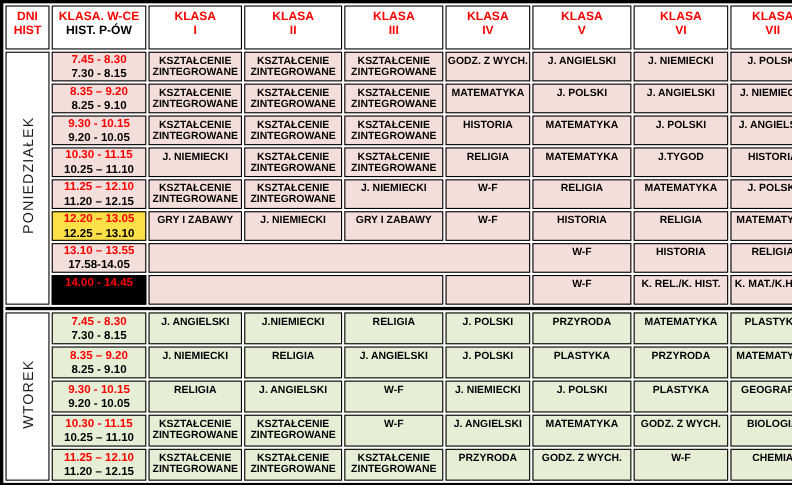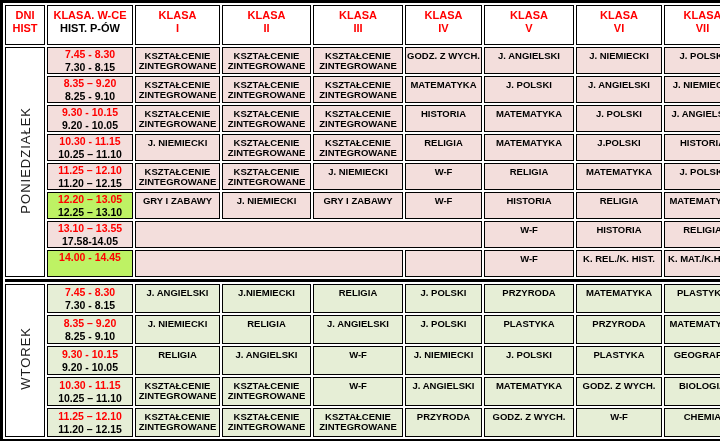--- a/index.html
+++ b/index.html
@@ -154,40 +154,40 @@
           <div class="t-red">10.30 - 11.15</div>
           <div class="t-black">10.25 – 11.10</div>
         </td>
         <td class="subject-cell" style="background: rgb(243, 222, 220);">J. NIEMIECKI</td>
         <td class="subject-cell" style="background: rgb(243, 222, 220);">KSZTAŁCENIE
 ZINTEGROWANE</td>
         <td class="subject-cell" style="background: rgb(243, 222, 220);">KSZTAŁCENIE
 ZINTEGROWANE</td>
         <td class="subject-cell" style="background: rgb(243, 222, 220);">RELIGIA</td>
         <td class="subject-cell" style="background: rgb(243, 222, 220);">MATEMATYKA</td>
-        <td class="subject-cell" style="background: rgb(243, 222, 220);">J.POLSKI</td>
+        <td class="subject-cell" style="background: rgb(243, 222, 220);">J.TYGOD</td>
         <td class="subject-cell" style="background: rgb(243, 222, 220);">HISTORIA</td>
       </tr>
       <tr class="mon">
         <td class="time-cell" style="background: rgb(243, 222, 220);">
           <div class="t-red">11.25 – 12.10</div>
           <div class="t-black">11.20 – 12.15</div>
         </td>
         <td class="subject-cell" style="background: rgb(243, 222, 220);">KSZTAŁCENIE
 ZINTEGROWANE</td>
         <td class="subject-cell" style="background: rgb(243, 222, 220);">KSZTAŁCENIE
 ZINTEGROWANE</td>
         <td class="subject-cell" style="background: rgb(243, 222, 220);">J. NIEMIECKI</td>
         <td class="subject-cell" style="background: rgb(243, 222, 220);">W-F</td>
         <td class="subject-cell" style="background: rgb(243, 222, 220);">RELIGIA</td>
         <td class="subject-cell" style="background: rgb(243, 222, 220);">MATEMATYKA</td>
         <td class="subject-cell" style="background: rgb(243, 222, 220);">J. POLSKI</td>
       </tr>
       <tr class="mon">
-        <td class="time-cell" style="background: #bef264;">
+        <td class="time-cell" style="background: #fde047;">
           <div class="t-red">12.20 – 13.05</div>
           <div class="t-black">12.25 – 13.10</div>
         </td>
         <td class="subject-cell" style="background: rgb(243, 222, 220);">GRY I ZABAWY</td>
         <td class="subject-cell" style="background: rgb(243, 222, 220);">J. NIEMIECKI</td>
         <td class="subject-cell" style="background: rgb(243, 222, 220);">GRY I ZABAWY</td>
         <td class="subject-cell" style="background: rgb(243, 222, 220);">W-F</td>
         <td class="subject-cell" style="background: rgb(243, 222, 220);">HISTORIA</td>
         <td class="subject-cell" style="background: rgb(243, 222, 220);">RELIGIA</td>
         <td class="subject-cell" style="background: rgb(243, 222, 220);">MATEMATYKA</td>
@@ -196,21 +196,21 @@
         <td class="time-cell" style="background: rgb(243, 222, 220);">
           <div class="t-red">13.10 – 13.55</div>
           <div class="t-black">17.58-14.05</div>
         </td>
         <td class="subject-cell" colspan="4" style="background: rgb(243, 222, 220);"></td>
         <td class="subject-cell" style="background: rgb(243, 222, 220);">W-F</td>
         <td class="subject-cell" style="background: rgb(243, 222, 220);">HISTORIA</td>
         <td class="subject-cell" style="background: rgb(243, 222, 220);">RELIGIA</td>
       </tr>
       <tr class="mon">
-        <td class="time-cell" style="background: #bef264;">
+        <td class="time-cell" style="background: #000000;">
           <div class="t-red">14.00 - 14.45</div>
           <div class="t-black"></div>
         </td>
         <td class="subject-cell" colspan="3" style="background: rgb(243, 222, 220);"></td>
         <td class="subject-cell" style="background: rgb(243, 222, 220);"></td>
         <td class="subject-cell" style="background: rgb(243, 222, 220);">W-F</td>
         <td class="subject-cell" style="background: rgb(243, 222, 220);">K. REL./K. HIST.</td>
         <td class="subject-cell" style="background: rgb(243, 222, 220);">K. MAT./K.HIST.</td>
       </tr>
       <tr>

